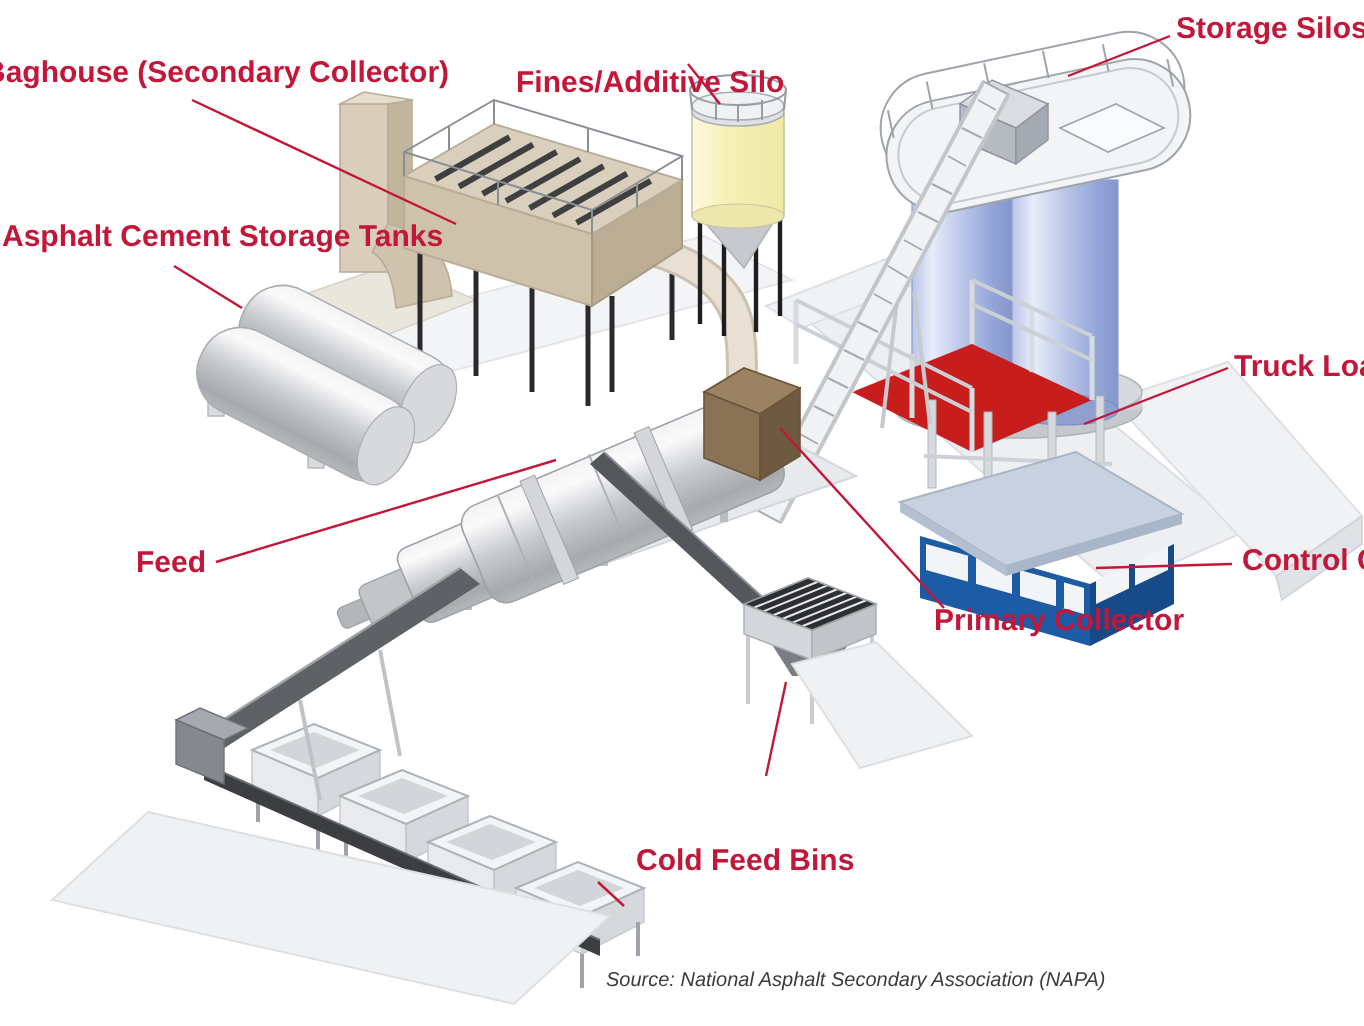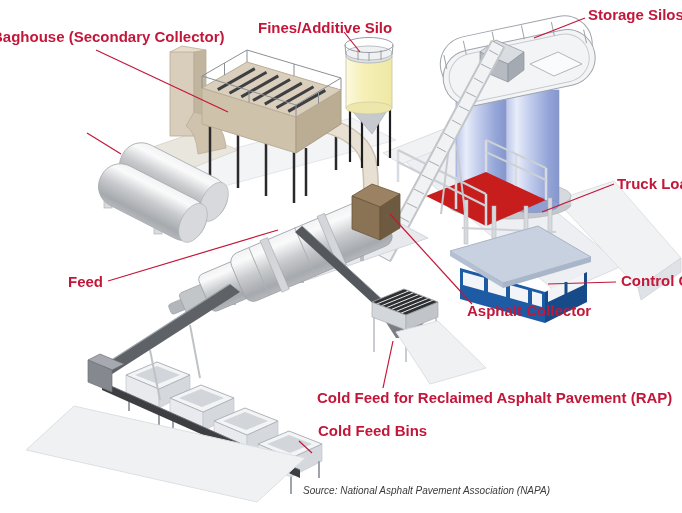--- a/index.html
+++ b/index.html
@@ -340,22 +340,22 @@
     <line x1="614" y1="184" x2="542" y2="212"></line>
     <line x1="616" y1="282" x2="548" y2="284"></line>
     <line x1="108" y1="281" x2="278" y2="230"></line>
     <line x1="472" y1="304" x2="390" y2="214"></line>
     <line x1="383" y1="388" x2="393" y2="341"></line>
     <line x1="312" y1="453" x2="299" y2="441"></line>
   </g>
 </svg>
 
   <div class="lbl" style="left:-8px;top:30px">Baghouse (Secondary Collector)</div>
-  <div class="lbl" style="left:258px;top:21px">Fines/Additive Silo</div>
+  <div class="lbl" style="left:1px;top:112px">Asphalt Cement Storage Tanks</div>
+  <div class="lbl" style="left:258px;top:35px">Fines/Additive Silo</div>
   <div class="lbl" style="left:588px;top:8px">Storage Silos</div>
   <div class="lbl" style="left:617px;top:177px">Truck Loading</div>
   <div class="lbl" style="left:621px;top:274px">Control Center</div>
   <div class="lbl" style="left:68px;top:275px">Feed</div>
-  <div class="lbl" style="left:467px;top:304px">Asphalt Collector</div>
-  <div class="lbl" style="left:317px;top:391px">Cold Feed for Reclaimed Asphalt Pavement (RAP)</div>
+  <div class="lbl" style="left:467px;top:304px">Primary Collector</div>
   <div class="lbl" style="left:318px;top:424px">Cold Feed Bins</div>
-  <div class="src" style="left:303px;top:485px">Source: National Asphalt Pavement Association (NAPA)</div>
+  <div class="src" style="left:303px;top:485px">Source: National Asphalt Secondary Association (NAPA)</div>
 </div>
 
 </body></html>

